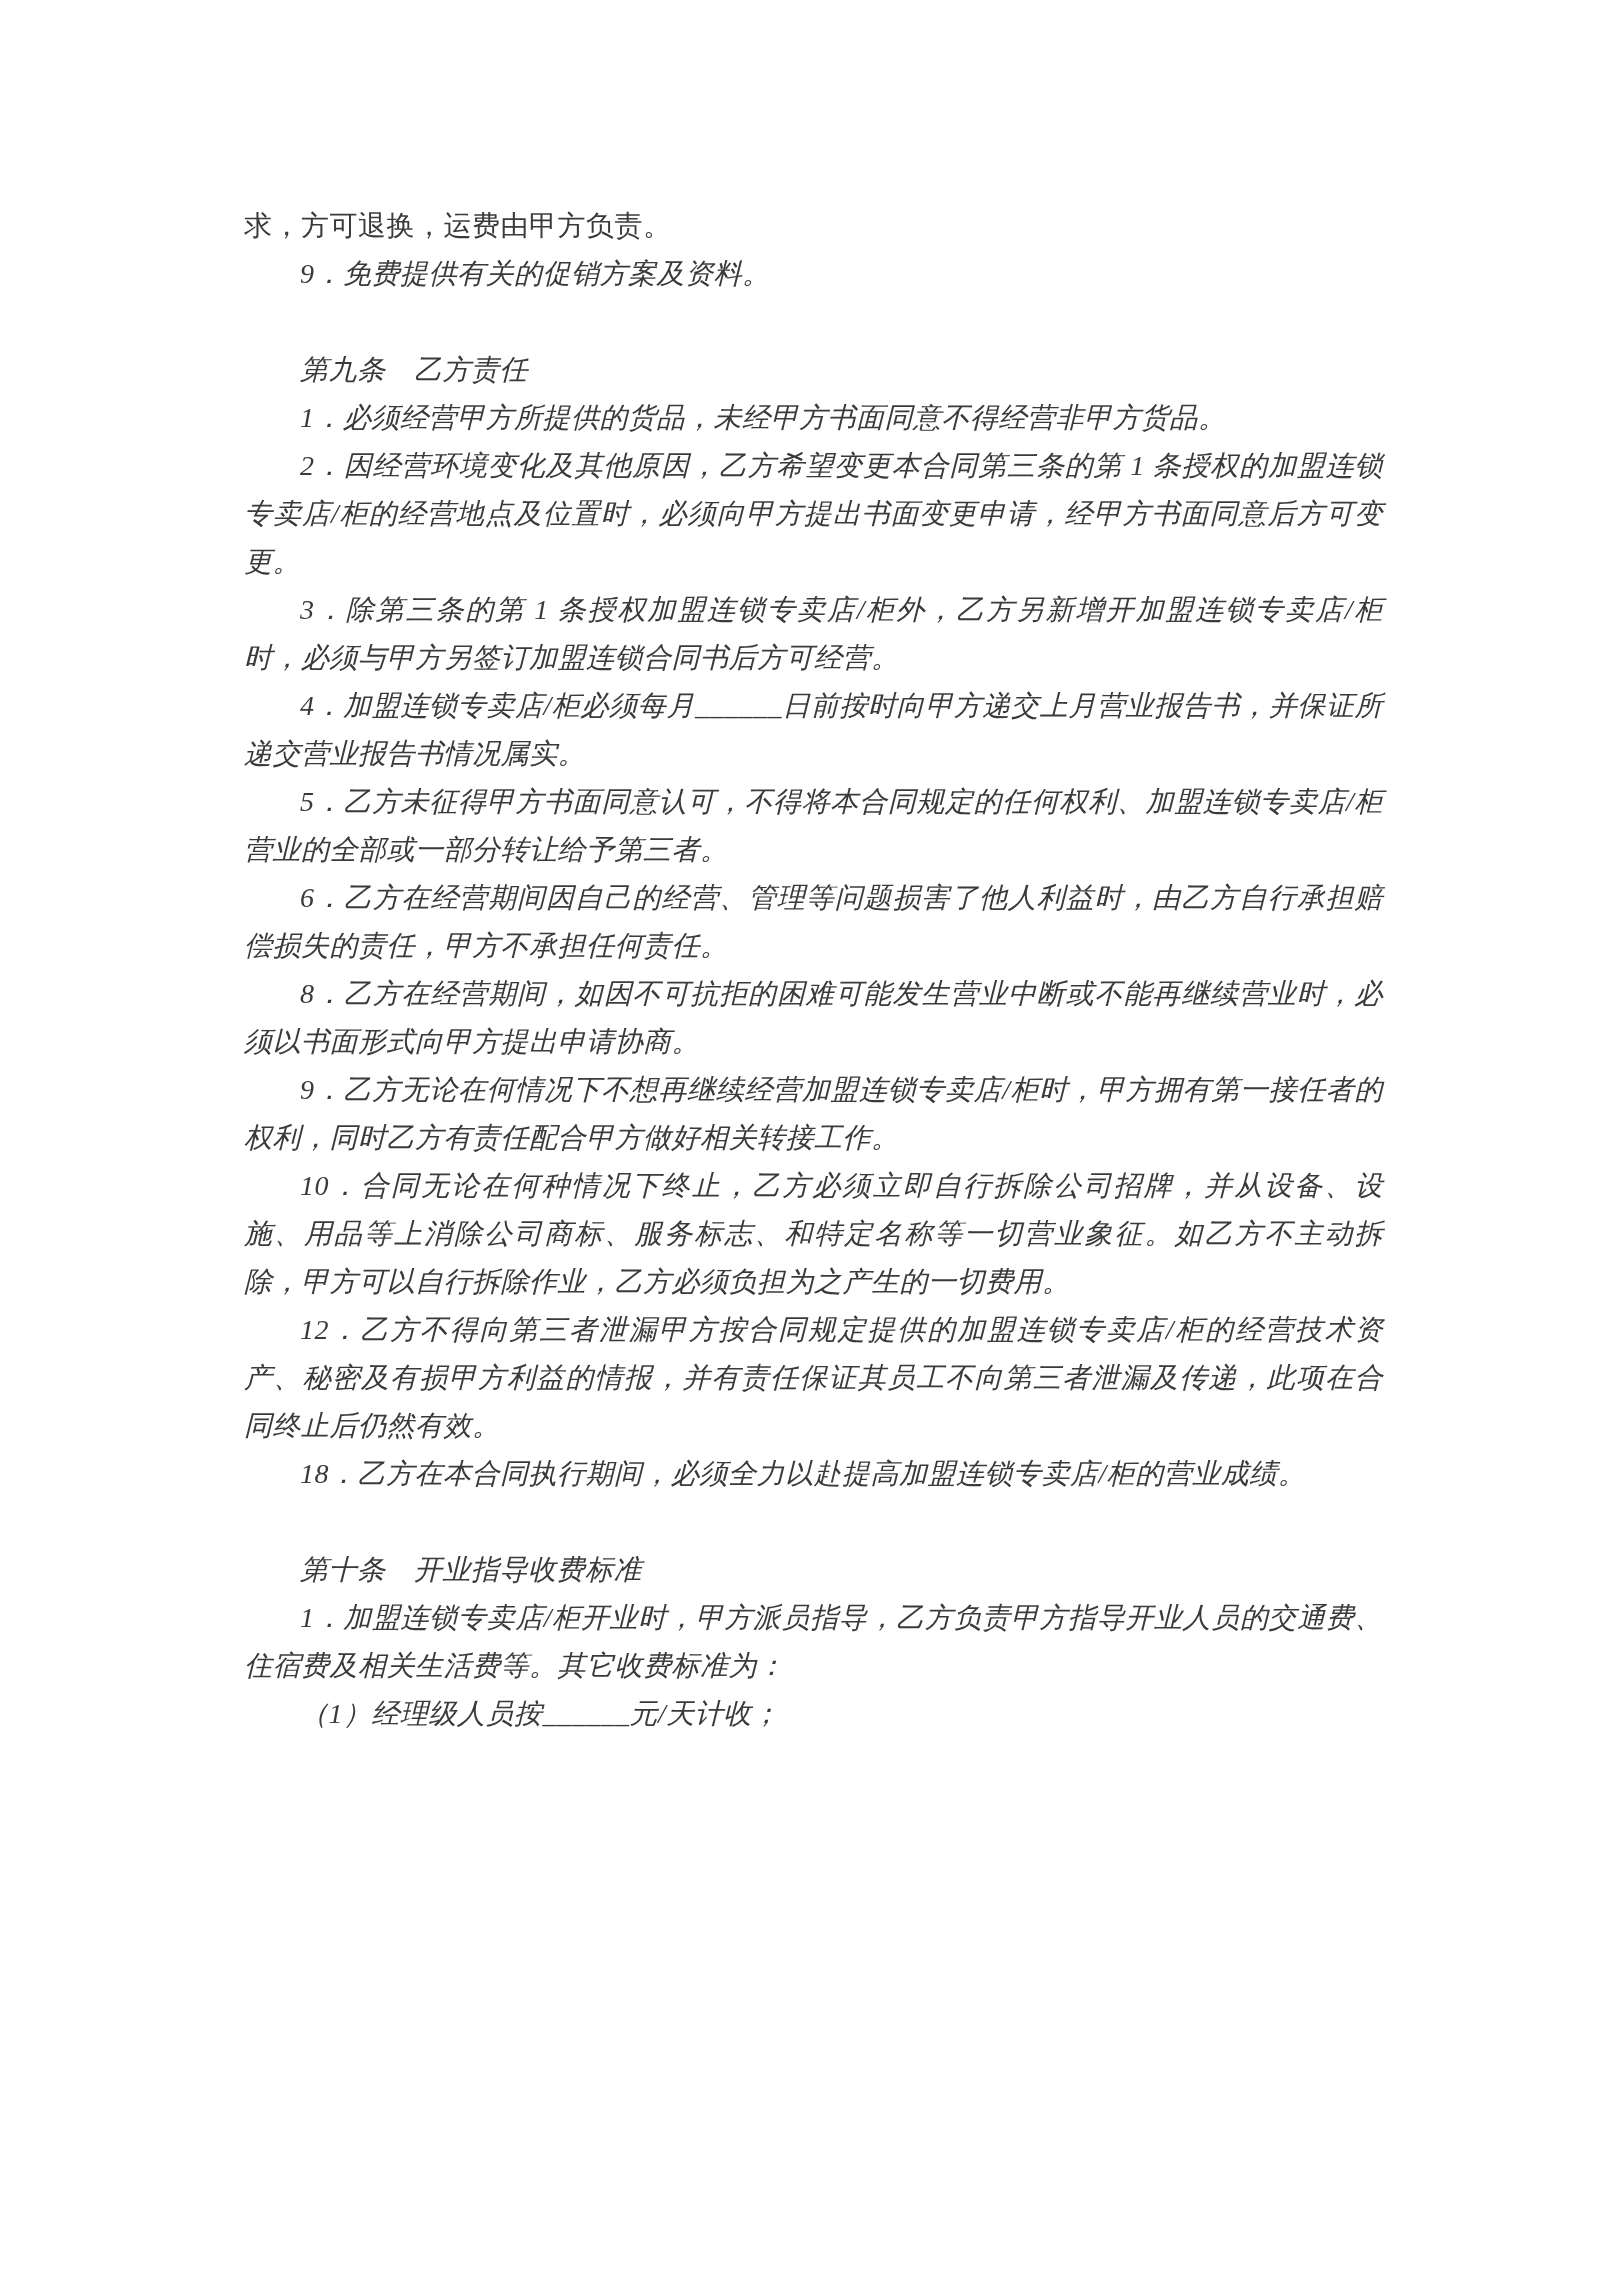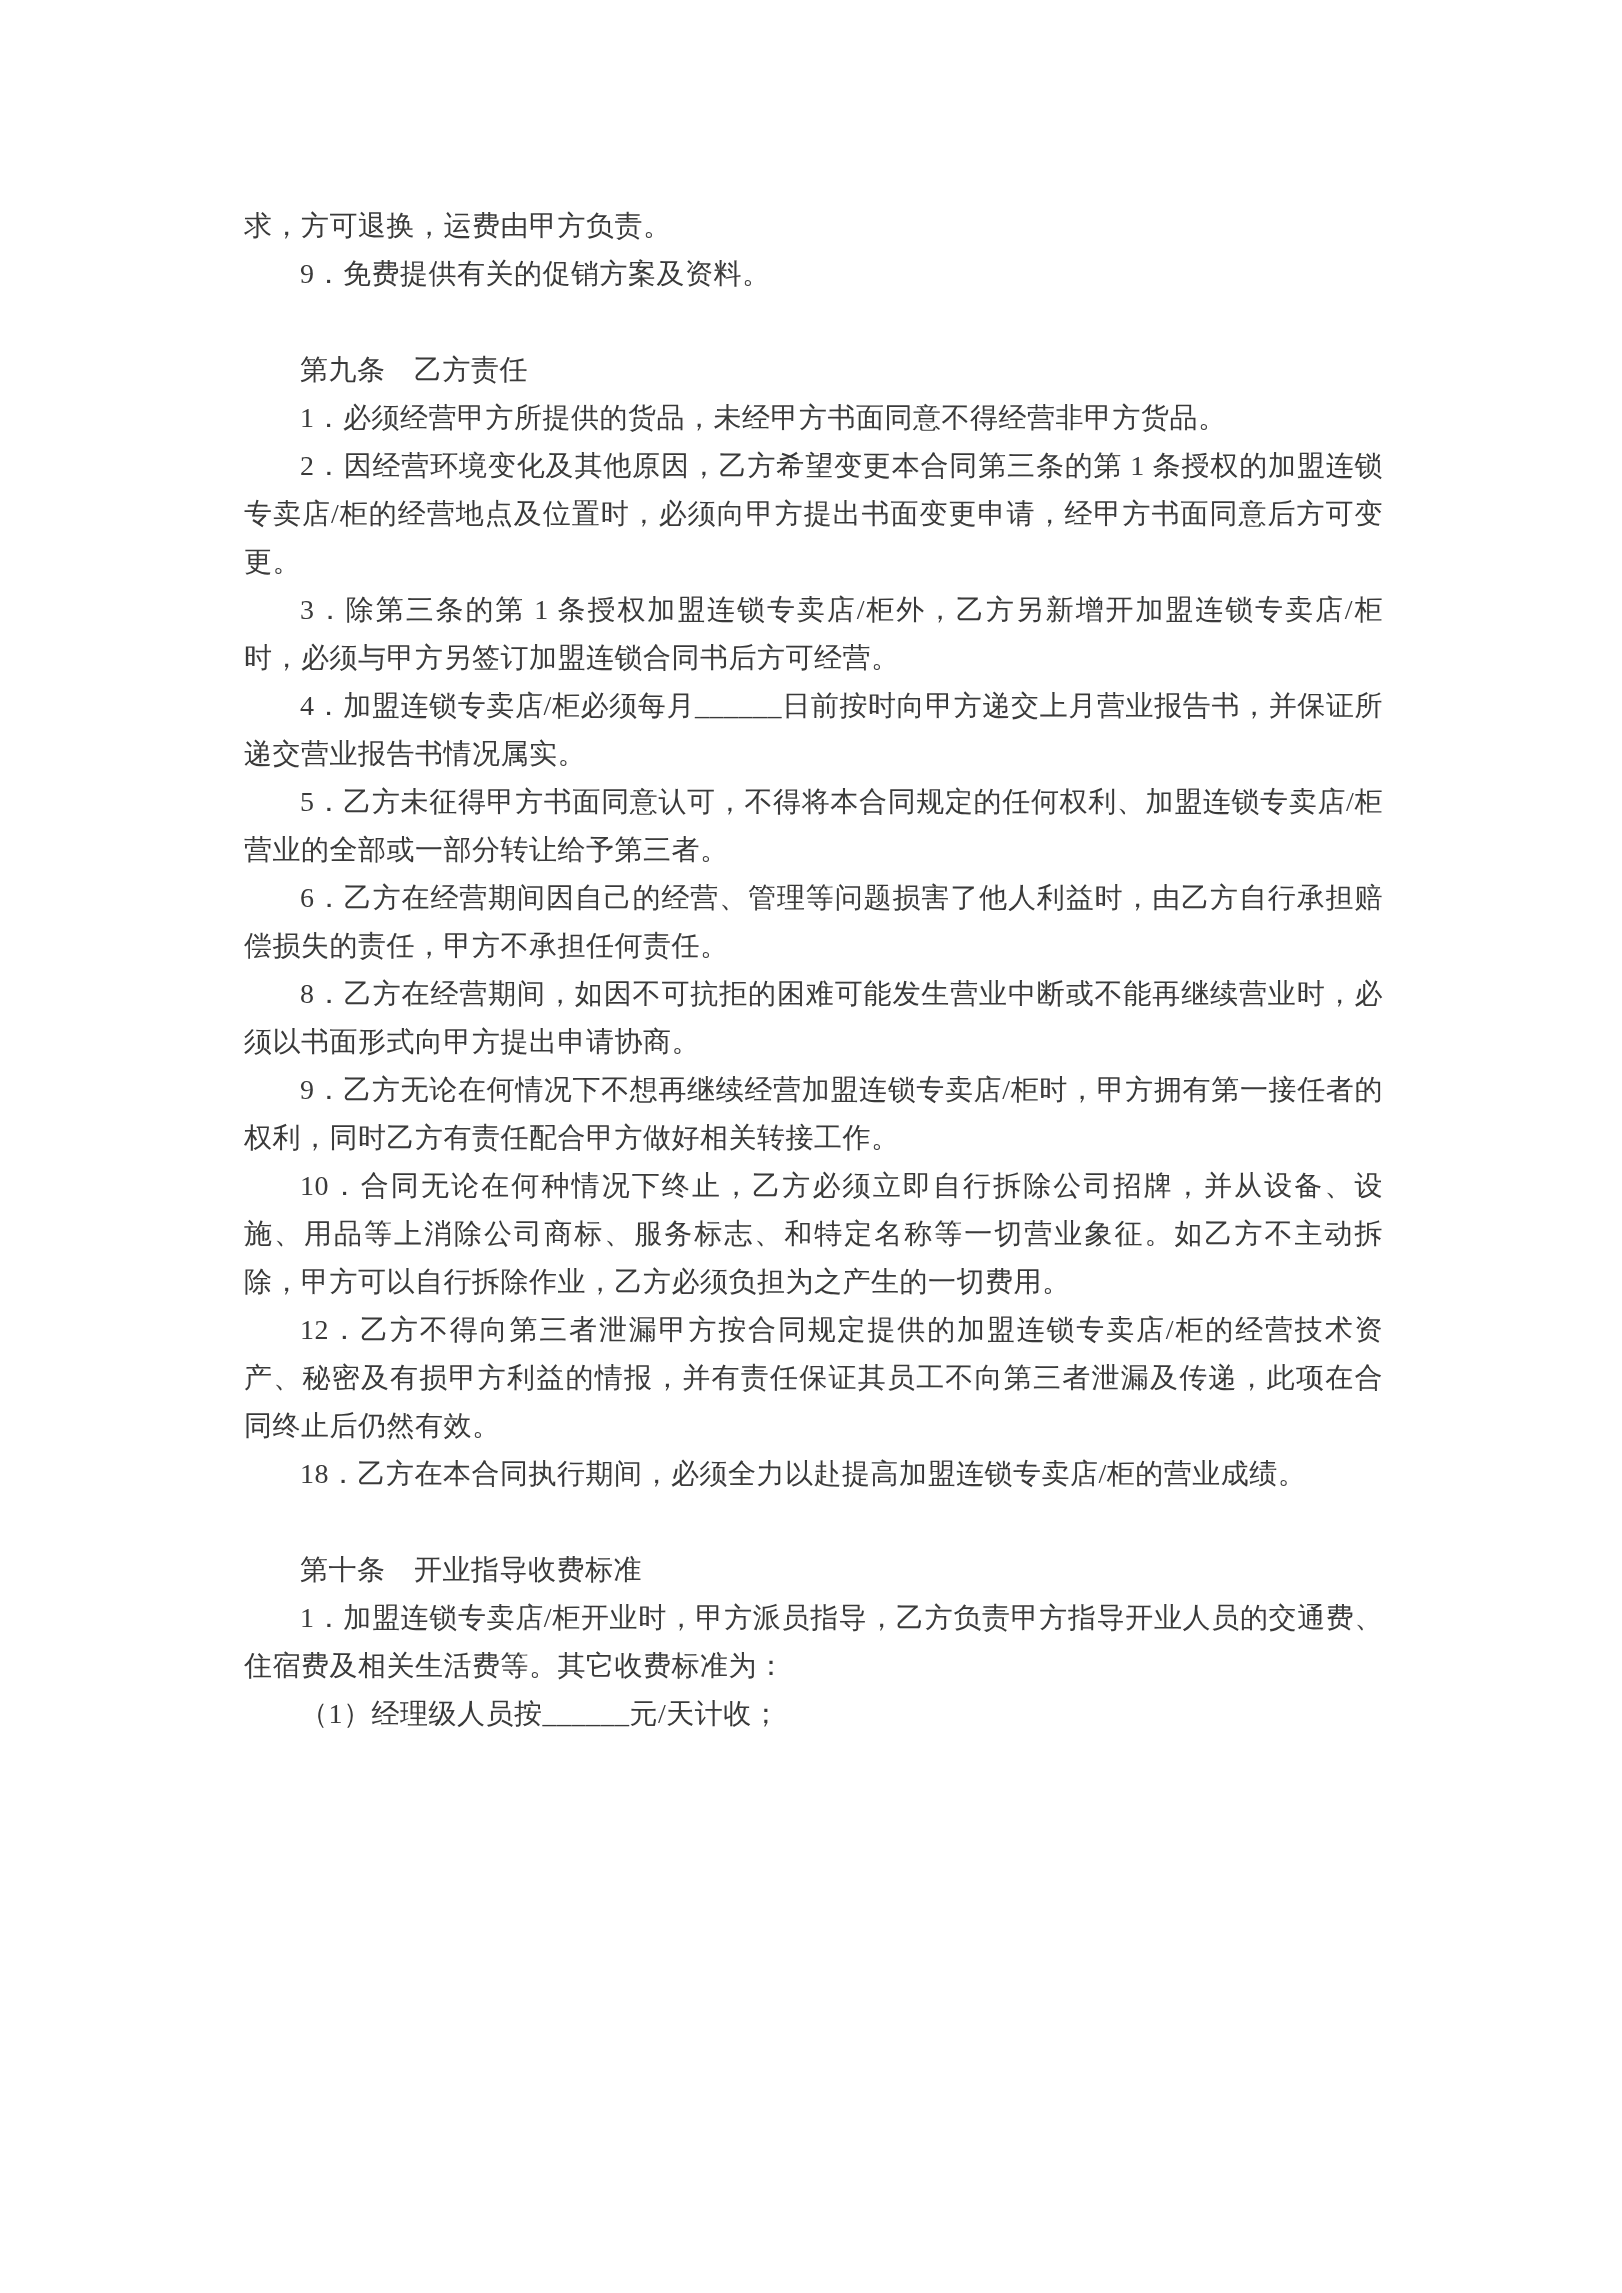--- a/index.html
+++ b/index.html
@@ -28,23 +28,25 @@
     padding: 0;
     font-size: 28px;
     line-height: 48px;
     color: #3a3a3a;
     text-align: justify;
     word-break: break-all;
     letter-spacing: 0.5px;
   }
   .para.indent {
     text-indent: 2em;
+    font-style: italic;
   }
   .para.heading {
     text-indent: 2em;
+    font-style: italic;
   }
   .para.plain {
     text-indent: 0;
   }
   .para.spacer {
     height: 48px;
   }
 </style>
 </head>
 <body>

